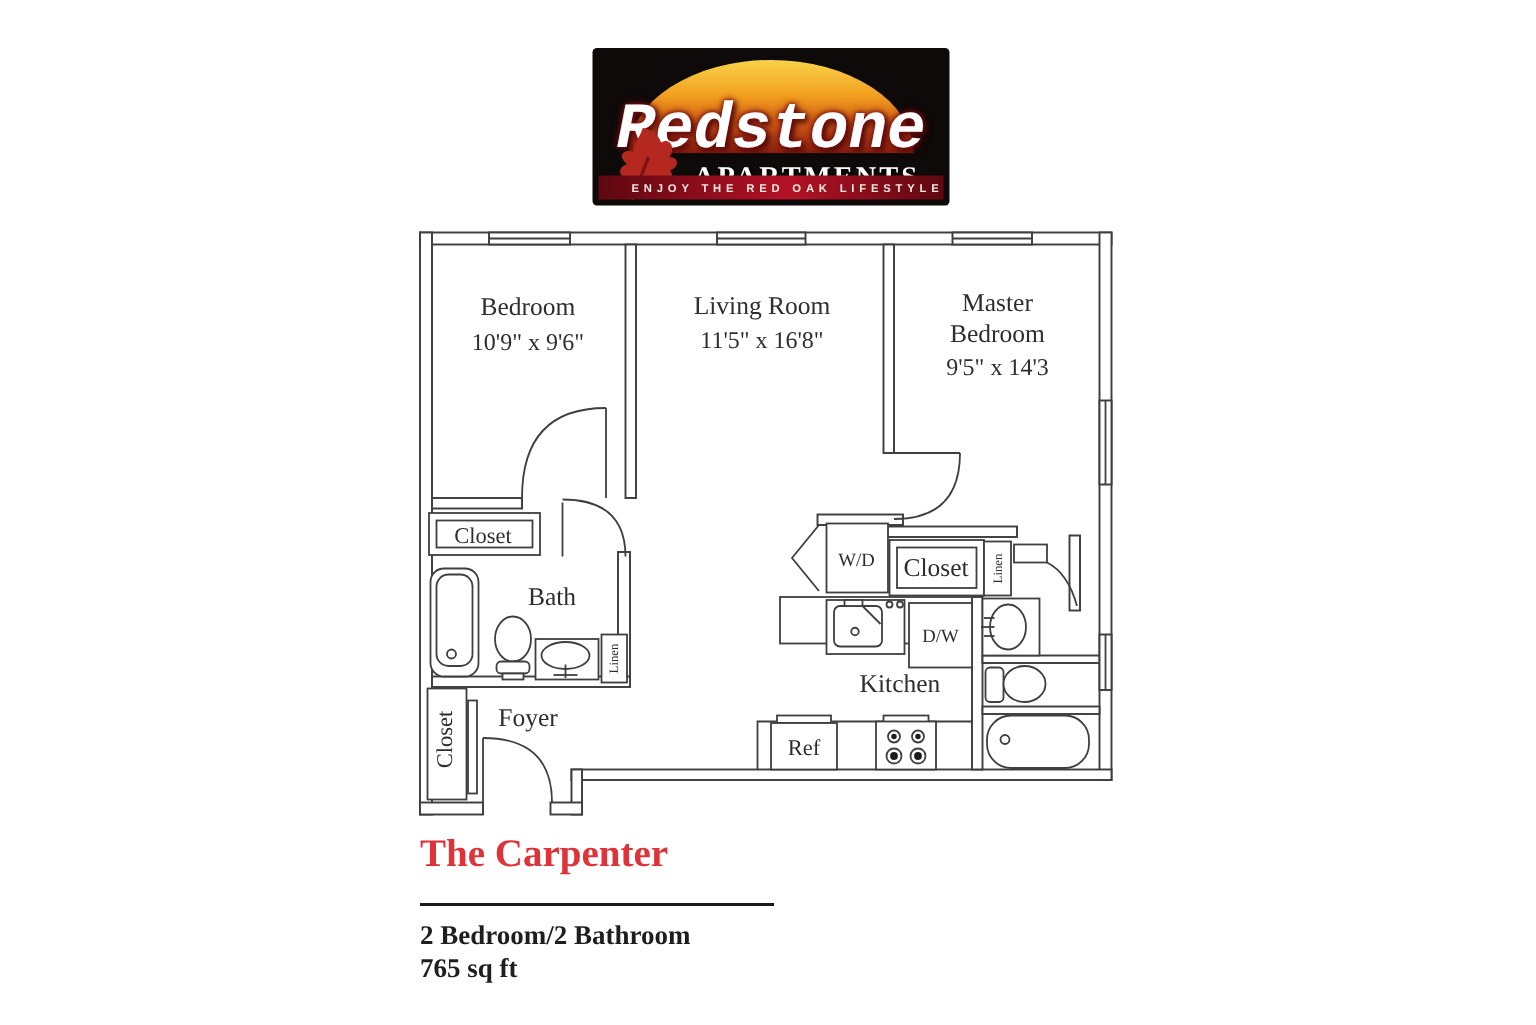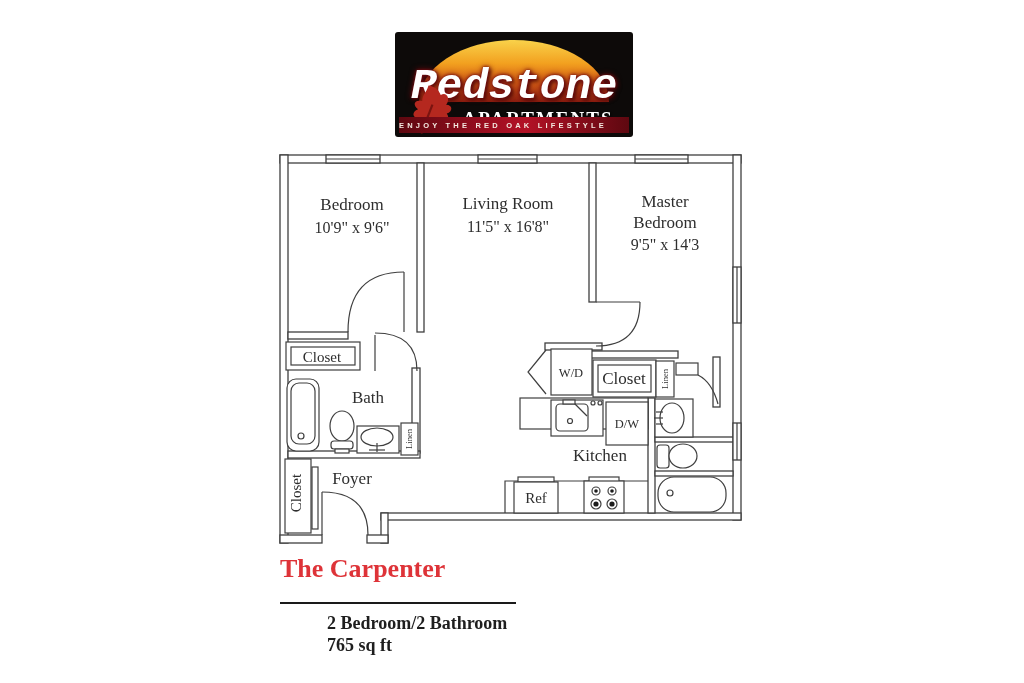--- a/index.html
+++ b/index.html
@@ -13,40 +13,40 @@
   .brand{position:absolute;left:0;top:32px;width:100%;text-align:center;
          font-family:Liberation Mono, monospace;font-style:italic;font-weight:bold;
          font-size:43px;line-height:46px;color:#ffffff;
          text-shadow:0 0 3px #7a0d12,0 0 6px #7a0d12,2px 2px 4px #2e0303;}
   .brand-sub{position:absolute;left:58px;top:76px;width:170px;text-align:center;
          font-family:"Liberation Serif",serif;font-weight:bold;font-size:19px;color:#ffffff;
          letter-spacing:2px;text-shadow:1px 1px 2px #000;}
   .leaf{position:absolute;left:8px;top:50px;width:52px;height:52px;transform:rotate(-18deg);}
   .banner{position:absolute;left:4px;right:4px;bottom:4px;height:16px;
           background:linear-gradient(90deg,#5e0810 0%,#a50f22 45%,#b31226 55%,#5e0810 100%);
-          display:flex;align-items:center;justify-content:flex-start;}
+          display:flex;align-items:center;justify-content:flex-end;}
   .banner span{font-family:"Liberation Sans",sans-serif;font-weight:bold;font-size:7.5px;
           letter-spacing:3.2px;color:#f3e9e0;white-space:nowrap;}
 
   
   svg.plan{position:absolute;left:0;top:0;}
   .wall{fill:#ffffff;stroke:#3f3f3f;stroke-width:1.3;}
   .ln{stroke:#3f3f3f;stroke-width:1.2;fill:none;}
   .fx{fill:#ffffff;stroke:#3f3f3f;stroke-width:1.2;}
   .rmlabel{fill:#2e2e2e;font-family:"Liberation Serif",serif;font-size:17px;text-anchor:middle;}
   .rmdims{fill:#2e2e2e;font-family:"Liberation Serif",serif;font-size:16px;text-anchor:middle;}
   .sm{fill:#2e2e2e;font-family:"Liberation Serif",serif;font-size:15px;text-anchor:middle;}
   .xs{fill:#2e2e2e;font-family:"Liberation Serif",serif;font-size:12.5px;text-anchor:middle;}
   .tiny{fill:#2e2e2e;font-family:"Liberation Serif",serif;font-size:8.5px;text-anchor:middle;}
 
   
   .details{position:absolute;left:280px;top:554px;width:300px;}
   .fp-title{color:#de3338;font-size:26px;font-weight:bold;font-family:"Liberation Serif",serif;margin:0 0 18px 0;}
   .rule{width:236px;height:2px;background:#1a1a1a;margin:2px 0 8px 0;}
-  .fp-config,.fp-area{color:#1e1e1e;font-size:18px;font-weight:bold;font-family:"Liberation Serif",serif;line-height:22px;margin-left:47px;}
+  .fp-config,.fp-area{color:#1e1e1e;font-size:18px;font-weight:bold;font-family:"Liberation Serif",serif;line-height:22px;}
 </style>
 </head>
 <body>
 
 <div class="logo">
   <div class="sunset"></div>
   <div class="brand">Redstone</div>
   <svg class="leaf" viewBox="0 0 48 48">
     <path fill="#b5281f" d="M30 4 C26 10 22 10 20 16 C14 12 10 16 14 22 C8 22 6 28 12 30 C8 36 12 42 18 38 C18 44 26 46 28 40 C34 44 40 40 38 34 C44 34 46 28 40 26 C46 22 44 14 38 16 C38 10 34 6 30 4 Z"></path>
     <path stroke="#7a1410" stroke-width="2" d="M28 22 L10 44"></path>

